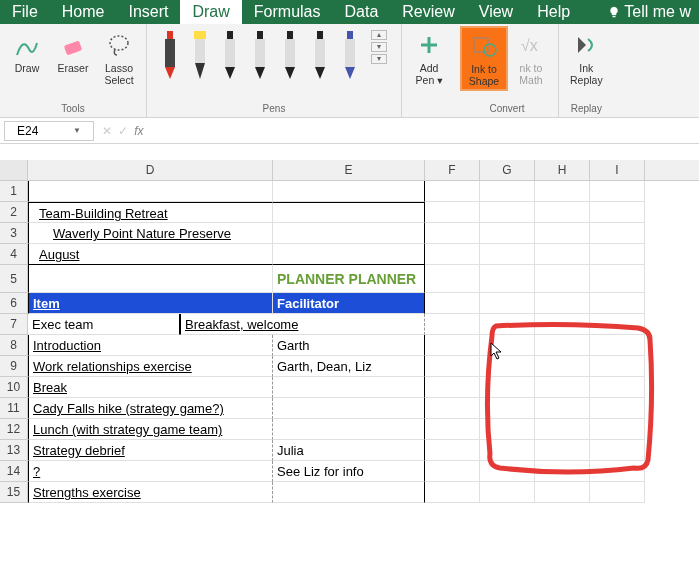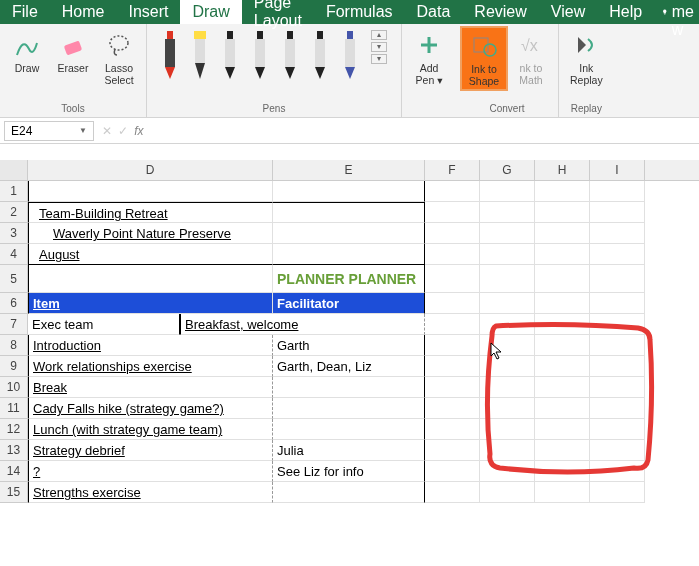--- a/index.html
+++ b/index.html
@@ -21,21 +21,21 @@
 .rb-btn.highlighted { border: 2px solid #f0a060; background: #f97316; }
 .rb-btn .ico { width: 32px; height: 32px; display: flex; align-items: center; justify-content: center; margin-bottom: 2px; }
 .rb-btn .lbl { text-align: center; line-height: 1.1; }
 .pens-row { display: flex; gap: 4px; padding: 4px 6px; align-items: flex-start; }
 .pen { width: 26px; height: 50px; display: flex; align-items: center; justify-content: center; }
 .pens-more { width: 24px; display: flex; flex-direction: column; gap: 2px; padding-left: 4px; }
 .pens-more div { width: 16px; height: 10px; border: 1px solid #bbb; font-size: 8px; text-align: center; line-height: 8px; color: #666; }
 
 
 .fbar { display: flex; align-items: center; height: 26px; border-bottom: 1px solid #d4d4d4; background: #fff; }
-.name-box { width: 90px; border: 1px solid #ccc; margin: 2px 0 2px 4px; height: 20px; font-size: 12px; padding: 0 6px; display: flex; align-items: center; justify-content: space-between; }
+.name-box { width: 90px; border: 1px solid #ccc; margin: 2px 0 2px 4px; height: 20px; font-size: 12px; padding: 0 12px; display: flex; align-items: center; justify-content: space-between; }
 .name-box .dd { font-size: 8px; color: #666; }
 .fx-btns { display: flex; gap: 6px; padding: 0 8px; color: #888; font-size: 12px; }
 .fx-btns span { cursor: pointer; }
 .fx-input { flex: 1; height: 20px; border: none; font-size: 12px; padding: 0 4px; }
 
 
 .grid-wrap { position: relative; }
 .col-headers { display: flex; background: #f0f0f0; border-bottom: 1px solid #ccc; }
 .corner { width: 28px; height: 20px; border-right: 1px solid #ccc; background: #e8e8e8; }
 .ch { height: 20px; border-right: 1px solid #ccc; font-size: 12px; color: #444; text-align: center; line-height: 20px; }
@@ -58,21 +58,20 @@
 .cursor-arrow { position: absolute; width: 14px; height: 18px; }
 </style>
 </head>
 <body>
 
 <div class="tabs">
   <div class="tab">File</div>
   <div class="tab">Home</div>
   <div class="tab">Insert</div>
   <div class="tab active">Draw</div>
-  <div class="tab">Page Layout</div>
   <div class="tab">Formulas</div>
   <div class="tab">Data</div>
   <div class="tab">Review</div>
   <div class="tab">View</div>
   <div class="tab">Help</div>
   <div class="tell-me">
     <svg class="bulb" viewBox="0 0 16 16">
         <path fill="#fff" d="M8 1a5 5 0 00-3 9v2h6v-2a5 5 0 00-3-9z"></path>
         <rect x="6" y="13" width="4" height="2" fill="#fff"></rect>
       </svg>

